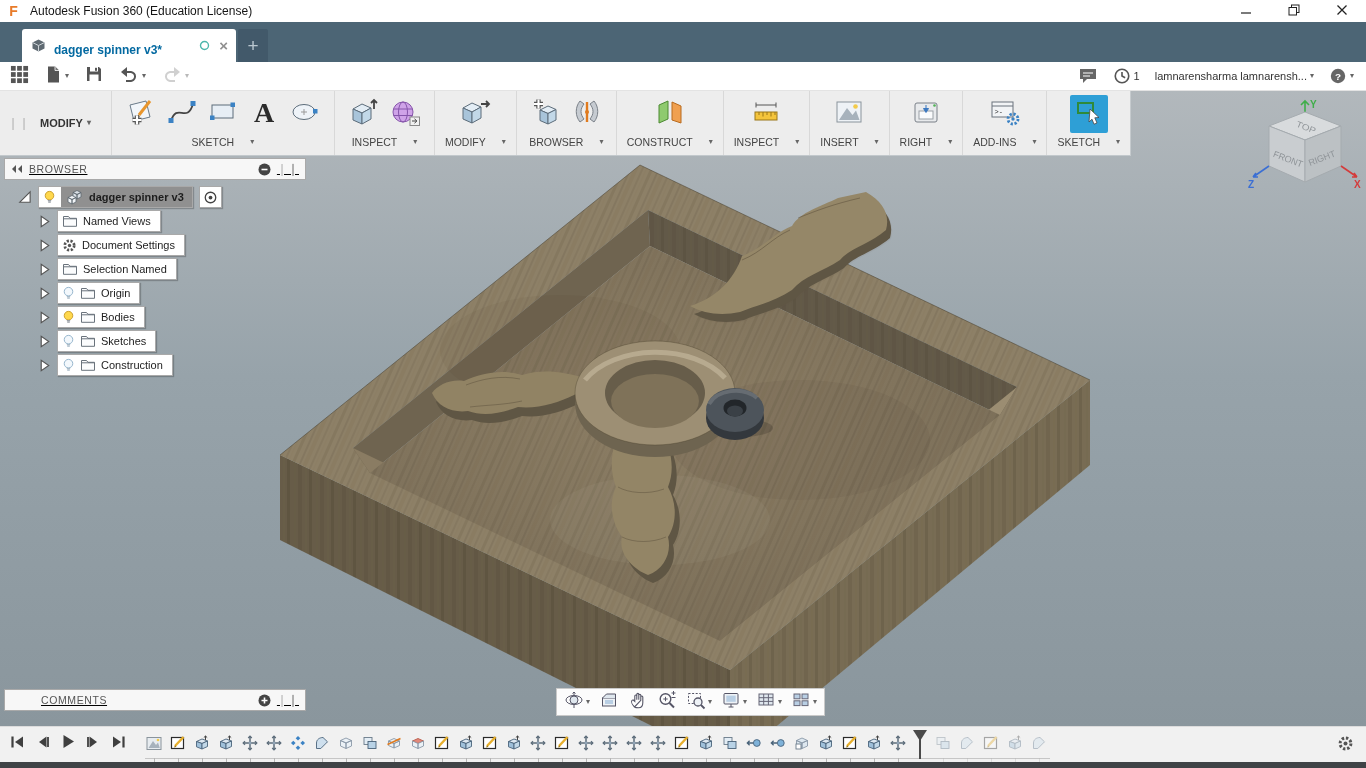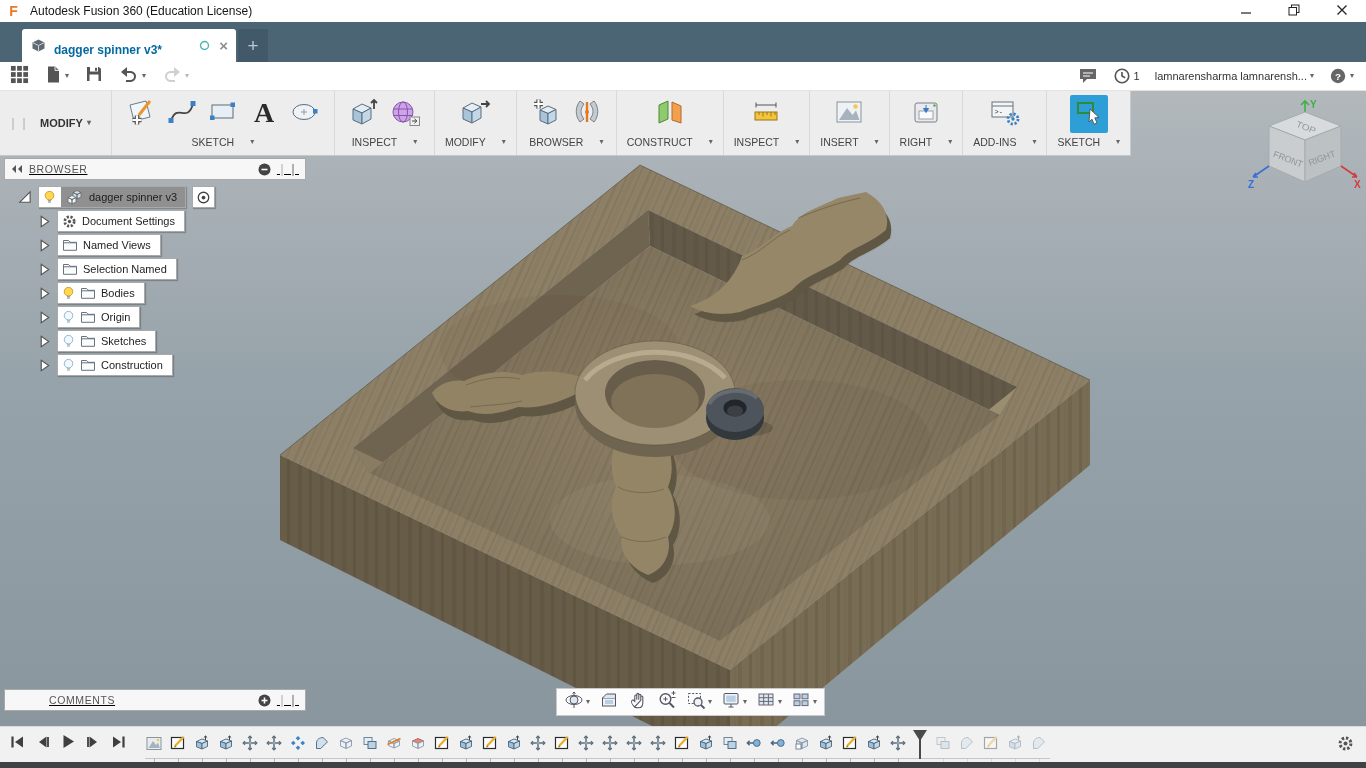--- a/index.html
+++ b/index.html
@@ -47,21 +47,21 @@
   .ph-spacer{flex:1;}
   #browser-header{top:158px;}
   #comments-header{top:689px;}
   .tree{position:absolute;left:4px;top:185px;z-index:10;}
   .tree-row{height:24px;display:flex;align-items:center;padding-left:34px;gap:6px;}
   .tree-row.root{padding-left:13px;}
   .chip{display:inline-flex;align-items:center;gap:5px;background:#fff;border:1px solid #a9a9a9;height:20px;
         padding:0 9px 0 4px;box-shadow:1px 1px 1px rgba(0,0,0,.22);}
   .tree-lbl{font-size:11px;color:#1d1d1d;white-space:nowrap;}
   .root-seg{display:inline-flex;align-items:center;gap:6px;background:#909090;height:20px;padding:0 8px 0 5px;margin-right:-9px;}
-  .root-seg .tree-lbl{font-weight:normal;text-align:center;}
+  .root-seg .tree-lbl{font-weight:bold;text-align:center;}
   .target-chip{padding:0 3px;}
   
   .navbar{position:absolute;left:556px;top:688px;height:28px;background:#fcfcfc;border:1px solid #c9c9c9;z-index:10;
           display:flex;align-items:center;padding:0 7px;gap:9px;box-sizing:border-box;}
   .nav-btn{display:flex;align-items:center;gap:2px;}
   
   .timeline{position:absolute;left:0;right:0;top:726px;height:36px;background:#f1f1f1;z-index:20;border-top:1px solid #dcdcdc;}
   .tl-playback{position:absolute;left:10px;top:7px;display:flex;gap:11px;align-items:center;}
   .tl-track{position:absolute;left:145px;top:3px;display:flex;gap:7px;align-items:center;}
   .tl-item{width:17px;height:17px;position:relative;display:flex;align-items:center;justify-content:center;}
@@ -541,20 +541,36 @@
         </span>
       </div>
       <div class="tree-row">
         <span style="display:flex">
           <svg width="13" height="15" viewBox="0 0 13 16">
             <path d="M3,2.5 L3,13.5 L11,8 Z" fill="#fff" stroke="#555" stroke-width="1.2"></path>
           </svg>
         </span>
         <span class="chip">
           <span style="display:flex">
+            <svg width="16" height="14" viewBox="0 0 16 14">
+              <path d="M1.5,2.5 h5 l1.5,1.8 h6.5 v8 h-13 Z" fill="#fbfcfd" stroke="#6a737c"></path>
+              <path d="M1.5,4.8 h13" stroke="#6a737c"></path>
+            </svg>
+          </span>
+          <span class="tree-lbl">Named Views</span>
+        </span>
+      </div>
+      <div class="tree-row">
+        <span style="display:flex">
+          <svg width="13" height="15" viewBox="0 0 13 16">
+            <path d="M3,2.5 L3,13.5 L11,8 Z" fill="#fff" stroke="#555" stroke-width="1.2"></path>
+          </svg>
+        </span>
+        <span class="chip">
+          <span style="display:flex">
             <svg width="15" height="15" viewBox="0 0 16 16">
               <circle cx="8" cy="8" r="5" fill="none" stroke="#555" stroke-width="2.9" stroke-dasharray="2.3 1.7"></circle>
               <circle cx="8" cy="8" r="1.8" fill="#555"></circle>
             </svg>
           </span>
           <span class="tree-lbl">Document Settings</span>
         </span>
       </div>
       <div class="tree-row">
         <span style="display:flex">
@@ -562,37 +578,43 @@
             <path d="M3,2.5 L3,13.5 L11,8 Z" fill="#fff" stroke="#555" stroke-width="1.2"></path>
           </svg>
         </span>
         <span class="chip">
           <span style="display:flex">
             <svg width="16" height="14" viewBox="0 0 16 14">
               <path d="M1.5,2.5 h5 l1.5,1.8 h6.5 v8 h-13 Z" fill="#fbfcfd" stroke="#6a737c"></path>
               <path d="M1.5,4.8 h13" stroke="#6a737c"></path>
             </svg>
           </span>
-          <span class="tree-lbl">Named Views</span>
+          <span class="tree-lbl">Selection Named</span>
         </span>
       </div>
       <div class="tree-row">
         <span style="display:flex">
           <svg width="13" height="15" viewBox="0 0 13 16">
             <path d="M3,2.5 L3,13.5 L11,8 Z" fill="#fff" stroke="#555" stroke-width="1.2"></path>
           </svg>
         </span>
         <span class="chip">
+          <span style="display:flex">
+            <svg width="13" height="15" viewBox="0 0 14 16">
+              <circle cx="7" cy="6" r="4.6" fill="#f3f8fc" stroke="#8fb0c9"></circle>
+              <path d="M5.2,11.3 h3.6 M5.6,13 h2.8" stroke="#a9bac7" stroke-width="1.3"></path>
+            </svg>
+          </span>
           <span style="display:flex">
             <svg width="16" height="14" viewBox="0 0 16 14">
               <path d="M1.5,2.5 h5 l1.5,1.8 h6.5 v8 h-13 Z" fill="#fbfcfd" stroke="#6a737c"></path>
               <path d="M1.5,4.8 h13" stroke="#6a737c"></path>
             </svg>
           </span>
-          <span class="tree-lbl">Selection Named</span>
+          <span class="tree-lbl">Origin</span>
         </span>
       </div>
       <div class="tree-row">
         <span style="display:flex">
           <svg width="13" height="15" viewBox="0 0 13 16">
             <path d="M3,2.5 L3,13.5 L11,8 Z" fill="#fff" stroke="#555" stroke-width="1.2"></path>
           </svg>
         </span>
         <span class="chip">
           <span style="display:flex">
@@ -622,21 +644,21 @@
               <circle cx="7" cy="6" r="4.6" fill="#f3f8fc" stroke="#8fb0c9"></circle>
               <path d="M5.2,11.3 h3.6 M5.6,13 h2.8" stroke="#a9bac7" stroke-width="1.3"></path>
             </svg>
           </span>
           <span style="display:flex">
             <svg width="16" height="14" viewBox="0 0 16 14">
               <path d="M1.5,2.5 h5 l1.5,1.8 h6.5 v8 h-13 Z" fill="#fbfcfd" stroke="#6a737c"></path>
               <path d="M1.5,4.8 h13" stroke="#6a737c"></path>
             </svg>
           </span>
-          <span class="tree-lbl">Origin</span>
+          <span class="tree-lbl">Sketches</span>
         </span>
       </div>
       <div class="tree-row">
         <span style="display:flex">
           <svg width="13" height="15" viewBox="0 0 13 16">
             <path d="M3,2.5 L3,13.5 L11,8 Z" fill="#fff" stroke="#555" stroke-width="1.2"></path>
           </svg>
         </span>
         <span class="chip">
           <span style="display:flex">
@@ -644,49 +666,27 @@
               <circle cx="7" cy="6" r="4.6" fill="#f3f8fc" stroke="#8fb0c9"></circle>
               <path d="M5.2,11.3 h3.6 M5.6,13 h2.8" stroke="#a9bac7" stroke-width="1.3"></path>
             </svg>
           </span>
           <span style="display:flex">
             <svg width="16" height="14" viewBox="0 0 16 14">
               <path d="M1.5,2.5 h5 l1.5,1.8 h6.5 v8 h-13 Z" fill="#fbfcfd" stroke="#6a737c"></path>
               <path d="M1.5,4.8 h13" stroke="#6a737c"></path>
             </svg>
           </span>
-          <span class="tree-lbl">Sketches</span>
-        </span>
-      </div>
-      <div class="tree-row">
-        <span style="display:flex">
-          <svg width="13" height="15" viewBox="0 0 13 16">
-            <path d="M3,2.5 L3,13.5 L11,8 Z" fill="#fff" stroke="#555" stroke-width="1.2"></path>
-          </svg>
-        </span>
-        <span class="chip">
-          <span style="display:flex">
-            <svg width="13" height="15" viewBox="0 0 14 16">
-              <circle cx="7" cy="6" r="4.6" fill="#f3f8fc" stroke="#8fb0c9"></circle>
-              <path d="M5.2,11.3 h3.6 M5.6,13 h2.8" stroke="#a9bac7" stroke-width="1.3"></path>
-            </svg>
-          </span>
-          <span style="display:flex">
-            <svg width="16" height="14" viewBox="0 0 16 14">
-              <path d="M1.5,2.5 h5 l1.5,1.8 h6.5 v8 h-13 Z" fill="#fbfcfd" stroke="#6a737c"></path>
-              <path d="M1.5,4.8 h13" stroke="#6a737c"></path>
-            </svg>
-          </span>
           <span class="tree-lbl">Construction</span>
         </span>
       </div>
     </div>
 
   <div class="panel-header" id="comments-header">
-    <span class="panel-title" style="margin-left:38px">COMMENTS</span>
+    <span class="panel-title" style="margin-left:30px">COMMENTS</span>
     <span class="ph-spacer"></span>
     <svg width="13" height="13" viewBox="0 0 13 13">
         <circle cx="6.5" cy="6.5" r="6" fill="#444"></circle>
         <path d="M3.5,6.5 h6 M6.5,3.5 v6" stroke="#fff" stroke-width="1.6"></path>
       </svg>
     <span class="grip">❘❙</span>
   </div>
 
   <div class="navbar" id="navbar">
       <div class="nav-btn">

